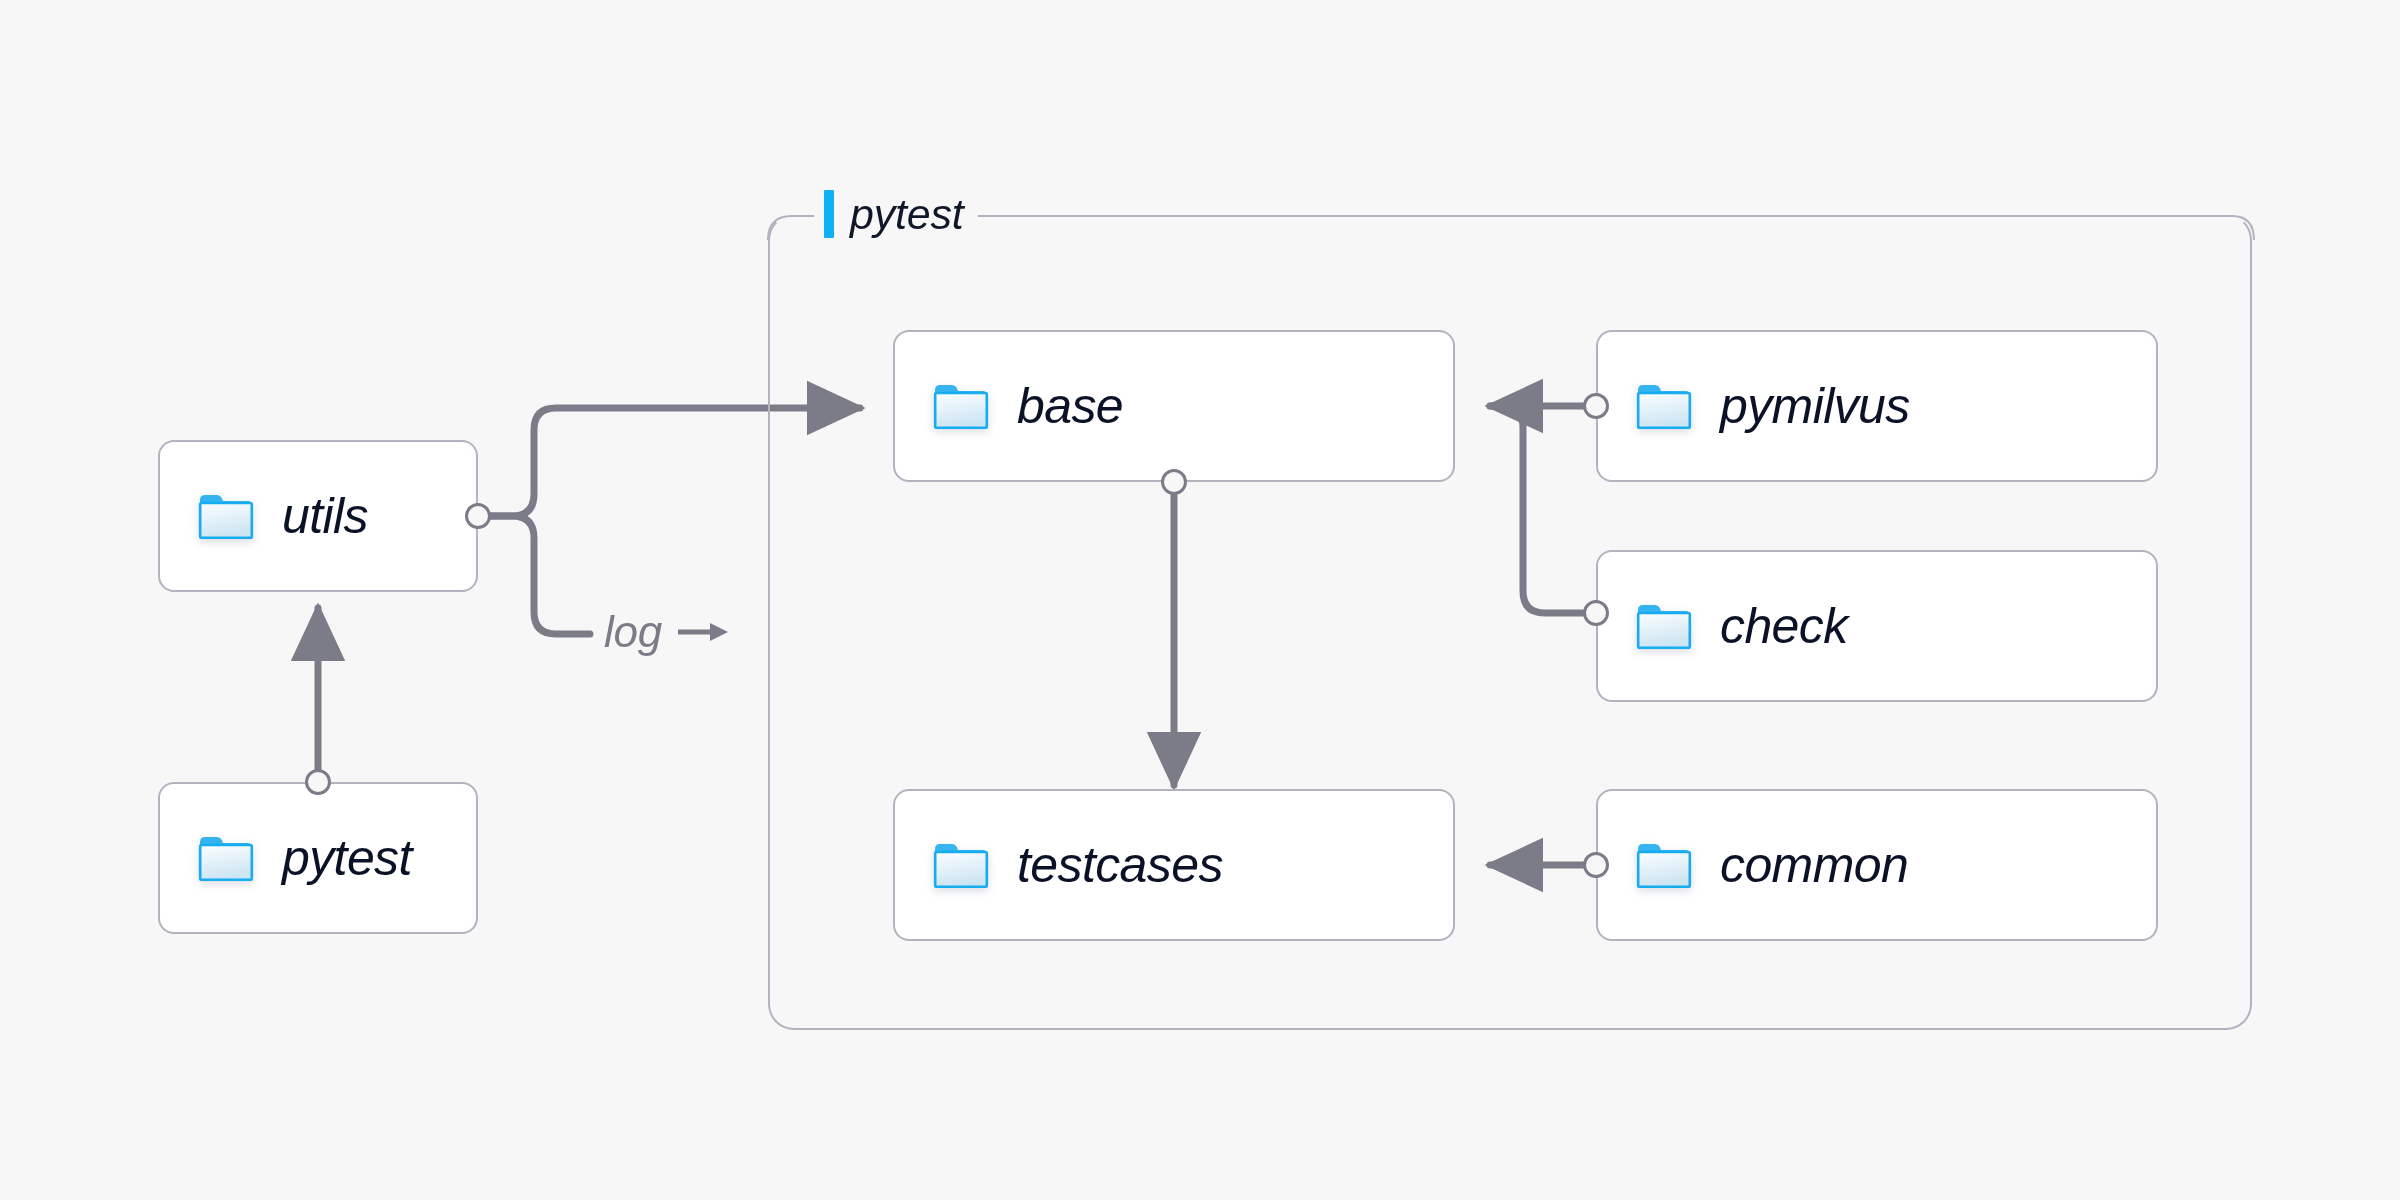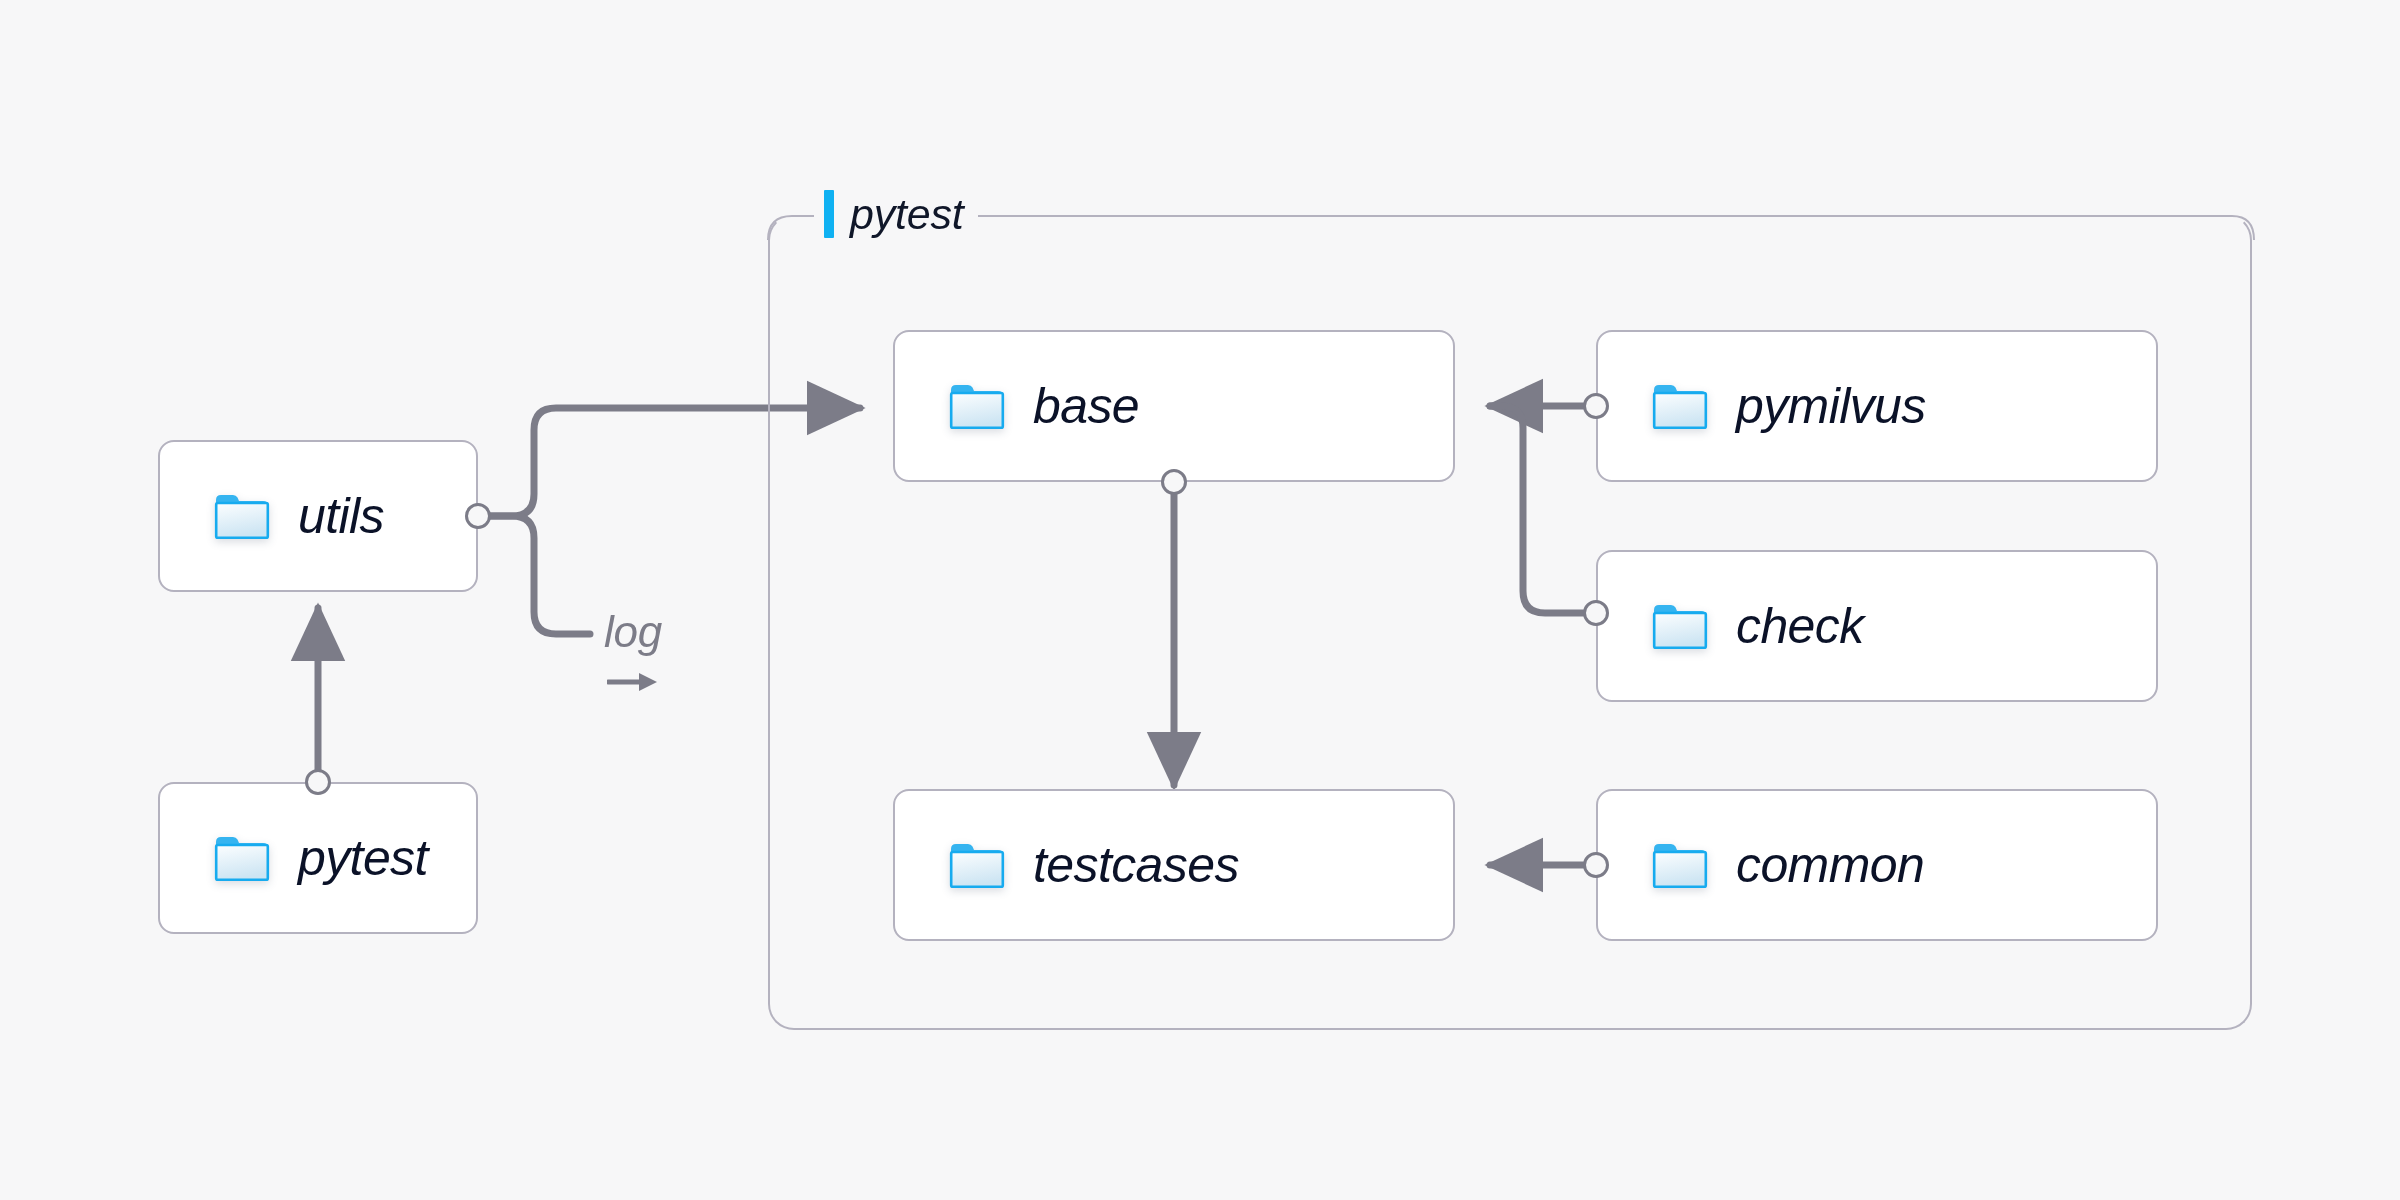--- a/index.html
+++ b/index.html
@@ -61,21 +61,21 @@
 
   
   .node {
     position: absolute;
     box-sizing: border-box;
     background: #FFFFFF;
     border: 2px solid #b4b2bf;
     border-radius: 16px;
     display: flex;
     align-items: center;
-    padding-left: 54px;
+    padding-left: 38px;
     gap: 28px;
   }
   .node-label {
     font-size: 50px;
     color: #0B1228;
     letter-spacing: -0.6px;
     line-height: 1;
     white-space: nowrap;
   }
 
@@ -100,21 +100,20 @@
     z-index: 6;
   }
 
   
   .edge-label {
     position: absolute;
     display: flex;
     align-items: center;
     gap: 16px;
     z-index: 5;
-    flex-direction: column;
   }
   .edge-label .edge-text {
     font-size: 44px;
     color: #7c7c88;
     line-height: 1;
     letter-spacing: -0.2px;
     white-space: nowrap;
   }
   .edge-label .edge-arrow {
     display: block;

